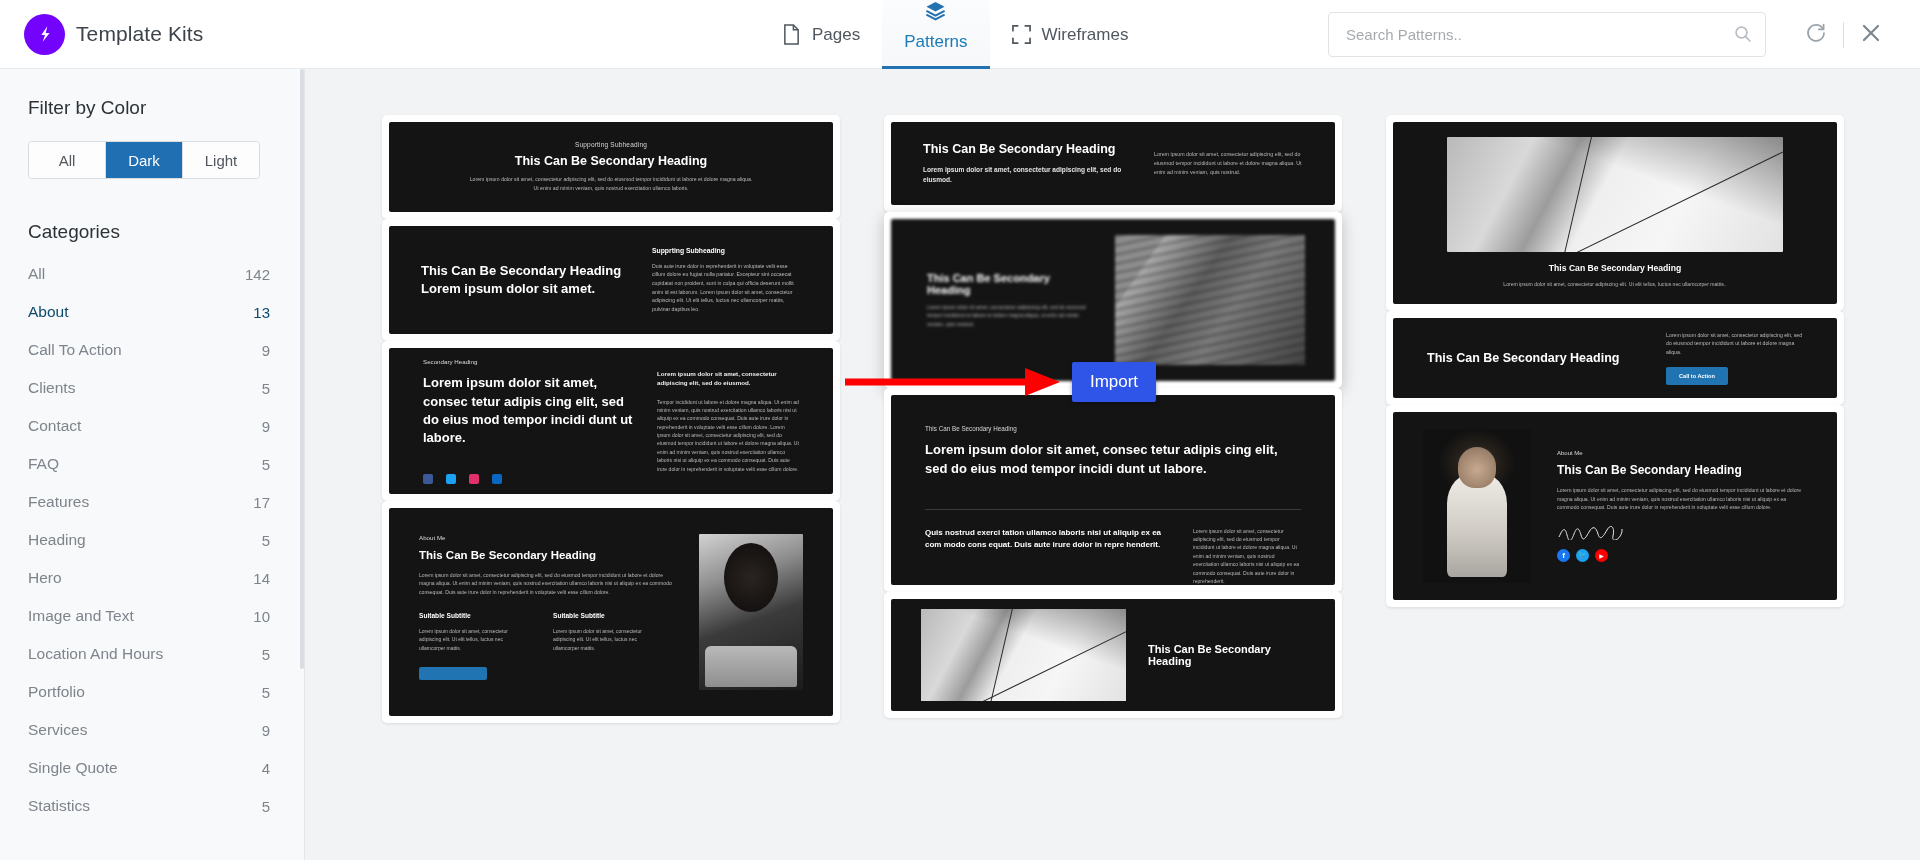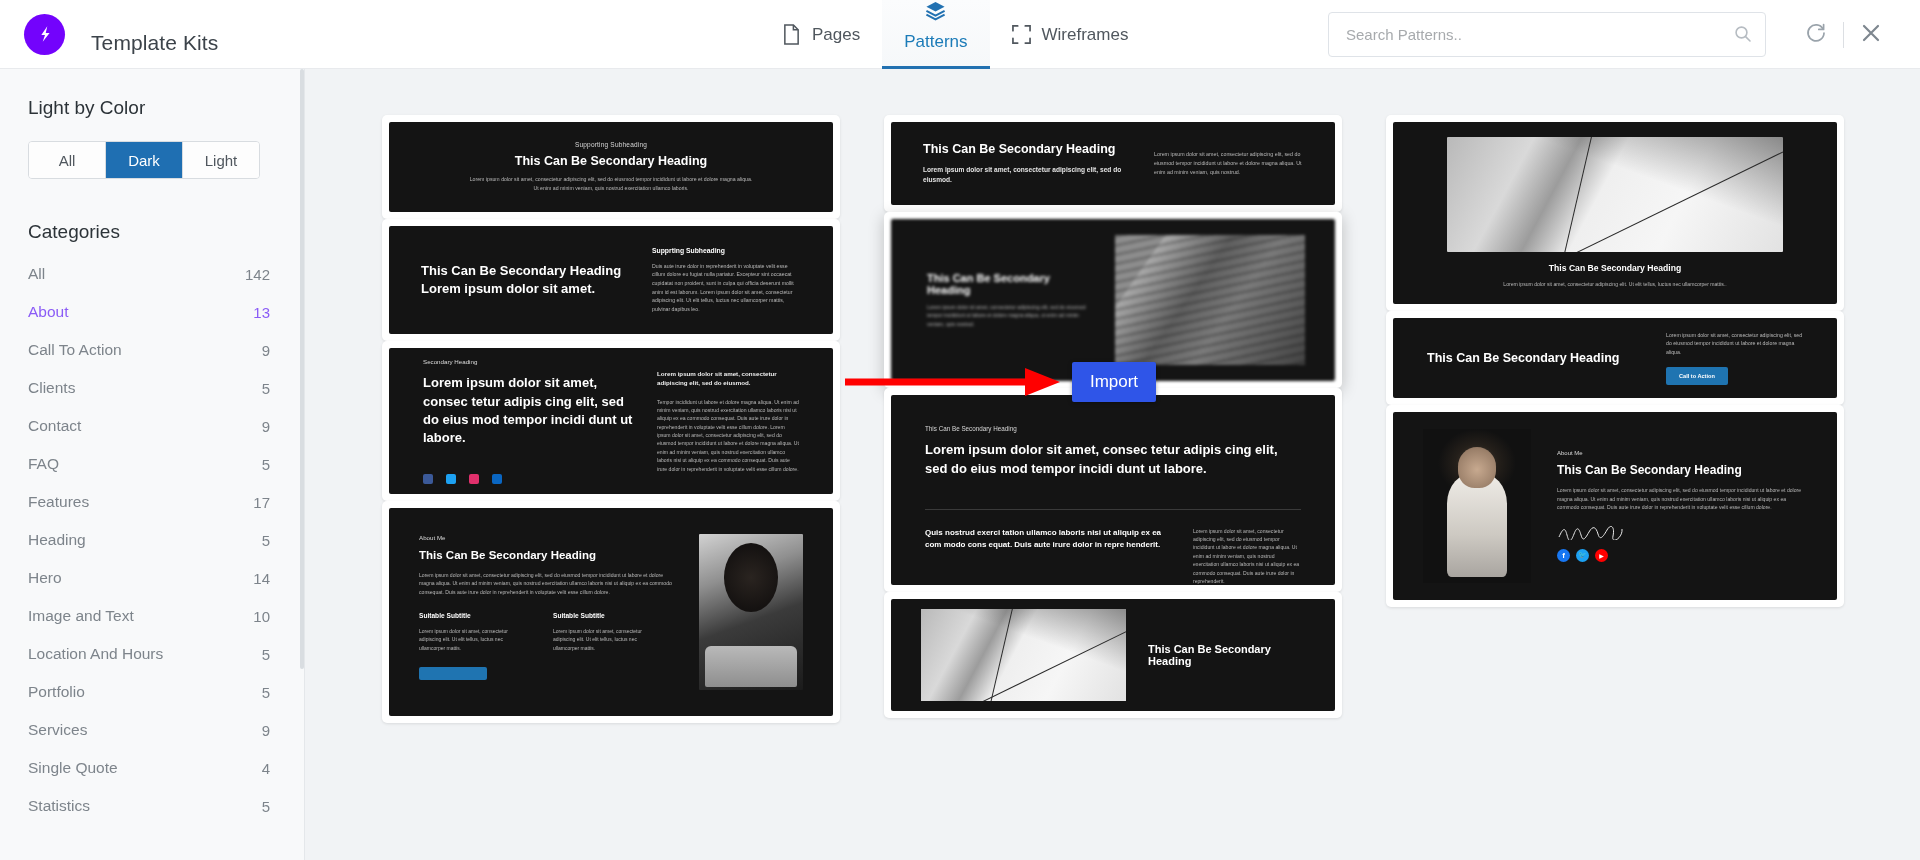--- a/index.html
+++ b/index.html
@@ -11,21 +11,21 @@
   }
 
   
   .header {
     height: 69px; width: 1920px;
     background: #ffffff;
     border-bottom: 1px solid #e8eaed;
     display: flex; align-items: center;
     position: relative;
   }
-  .brand { display: flex; align-items: flex-end; padding-left: 24px; gap: 26px; }
+  .brand { display: flex; align-items: center; padding-left: 24px; gap: 11px; }
   .brand-logo {
     width: 41px; height: 41px; border-radius: 50%;
     background: #7303fc;
     display: flex; align-items: center; justify-content: center;
   }
   .brand-logo svg { display: block; }
   .brand-title { font-size: 21px; color: #3c434a; font-weight: 400; letter-spacing: .1px; }
 
   .nav {
     position: absolute; left: 760px; top: 0; height: 69px;
@@ -95,21 +95,21 @@
   .seg-btn:last-child { border-right: none; }
   .seg-btn.active { background: #1f6fb2; color: #fff; }
 
   .cat-title { font-size: 19px; color: #2c3338; margin: 42px 0 12px 0; font-weight: 400; }
   .cat-list { list-style: none; }
   .cat-row {
     display: flex; justify-content: space-between; align-items: center;
     height: 38px; font-size: 15.5px; color: #7d848b;
     cursor: pointer; padding-right: 2px;
   }
-  .cat-row.active { color: #8b5cf6; }
+  .cat-row.active { color: #0c4a6e; }
   .cat-count { font-size: 15px; }
 
   .side-scroll {
     position: absolute; left: 300px; top: 69px;
     width: 4px; height: 600px; background: #d9dde1; border-radius: 3px;
   }
 
   
   .main {
     position: absolute; left: 306px; top: 69px;
@@ -352,21 +352,21 @@
       <span>
         <svg width="22" height="22" viewBox="0 0 22 22">
             <path d="M4 4 18 18M18 4 4 18" stroke="#7e878f" stroke-width="2.2" stroke-linecap="round"></path>
           </svg>
       </span>
     </div>
   </div>
 </div>
 
 <div class="sidebar">
-  <div class="side-title">Light by Color</div>
+  <div class="side-title">Filter by Color</div>
 
   <div class="seg">
     <div class="seg-btn">All</div>
     <div class="seg-btn active">Dark</div>
     <div class="seg-btn">Light</div>
   </div>
 
   <div class="cat-title">Categories</div>
 
   <ul class="cat-list">

